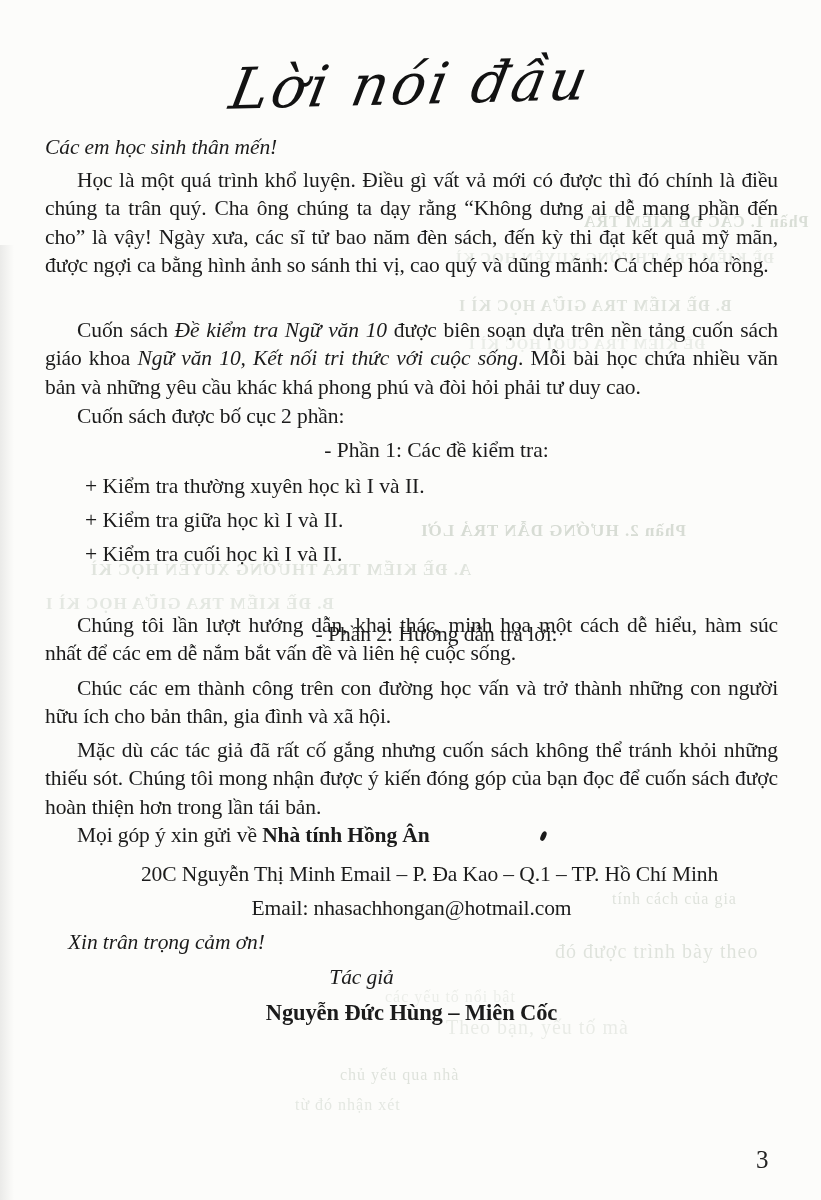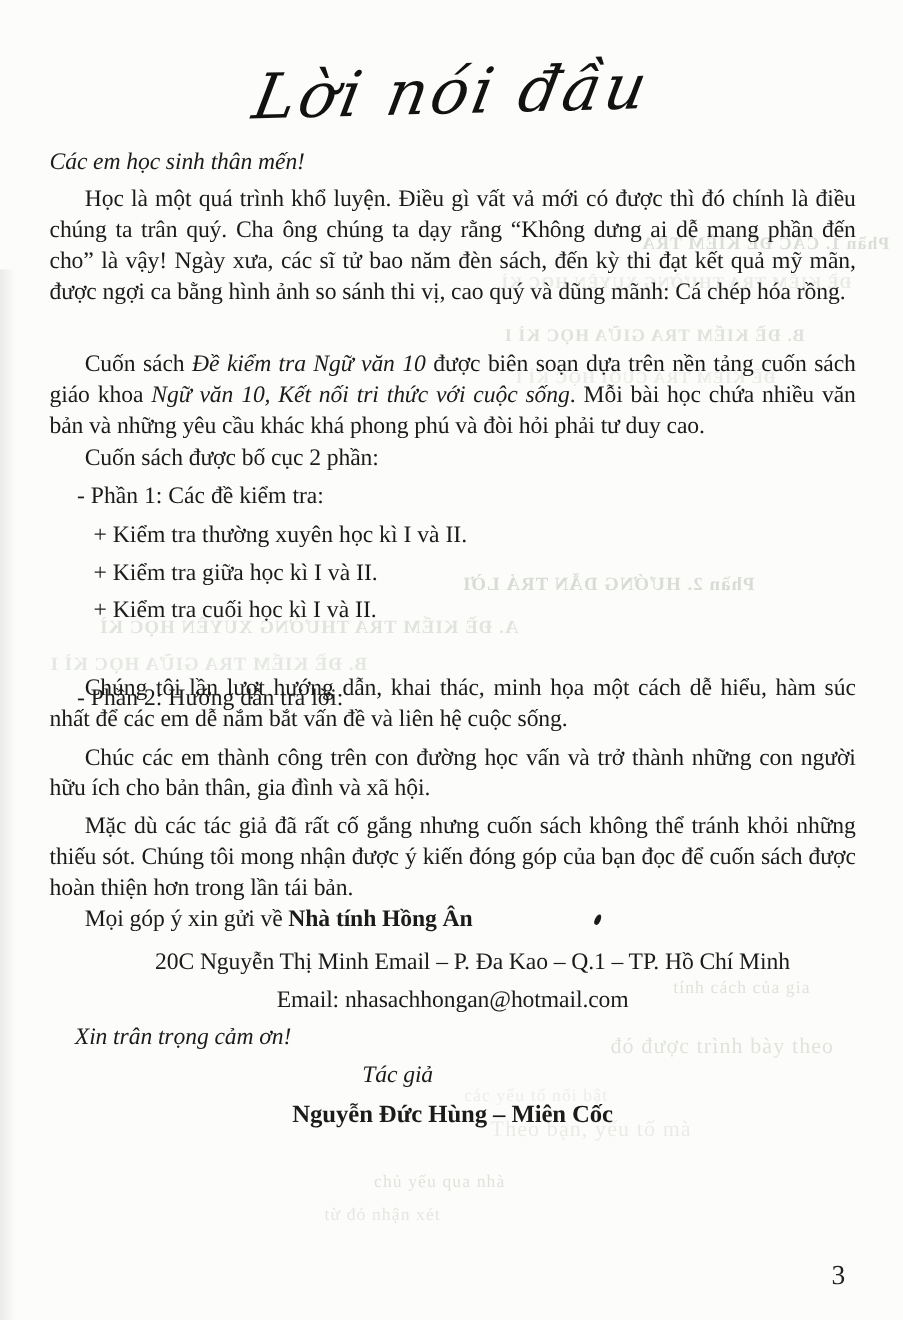--- a/index.html
+++ b/index.html
@@ -26,42 +26,42 @@
   }
   .title span{
     display:inline-block;
     font-family:"DejaVu Serif",serif;
     font-style:italic;font-size:57px;line-height:100px;
     letter-spacing:3px;color:#121212;
     transform:skewX(-12deg) rotate(-1.5deg);
   }
   .italic{font-style:italic;}
   .bold{font-weight:bold;}
-  .outline-line{font-size:21.5px;line-height:28.4px;padding-left:25px;}
+  .outline-line{font-size:21.5px;line-height:28.4px;padding-left:25px;text-align:center;}
   .outline-item{font-size:21.5px;line-height:28.4px;padding-left:40px;}
   .center{text-align:center;}
   .sig{text-align:center;}
   .page-number{
     position:absolute;left:756px;top:1146px;font-size:25px;color:#222;
   }
   .ghost{
     position:absolute;color:#8a9a86;filter:blur(0.5px);
     letter-spacing:1px;white-space:nowrap;pointer-events:none;
   }
   .mirror{transform:scaleX(-1);}
   .g0{left:583px;top:213px;font-size:16px;opacity:.30;font-weight:bold;}
   .g1{left:455px;top:250px;font-size:15px;opacity:.17;font-weight:bold;}
   .g2{left:458px;top:297px;font-size:16px;opacity:.26;font-weight:bold;}
   .g3{left:468px;top:336px;font-size:15px;opacity:.15;font-weight:bold;}
   .g4{left:420px;top:521px;font-size:17px;opacity:.32;font-weight:bold;}
   .g5{left:90px;top:560px;font-size:17px;opacity:.24;font-weight:bold;}
   .g6{left:45px;top:594px;font-size:17px;opacity:.20;font-weight:bold;}
   .g7{left:612px;top:890px;font-size:16px;opacity:.26;}
   .g8{left:555px;top:940px;font-size:20px;opacity:.25;}
-  .g9{left:385px;top:988px;font-size:16px;opacity:.14;margin-left:37px;}
+  .g9{left:385px;top:988px;font-size:16px;opacity:.14;}
   .g10{left:430px;top:1016px;font-size:20px;opacity:.16;margin-left:16px;}
   .g11{left:340px;top:1066px;font-size:16px;opacity:.26;}
   .g12{left:295px;top:1096px;font-size:16px;opacity:.21;text-align:right;}
   .ink-speck{
     position:absolute;left:541px;top:831px;width:5px;height:10px;
     background:#1a1a1a;border-radius:60% 60% 50% 50%;
     transform:rotate(24deg);
   }
 </style>
 </head>

